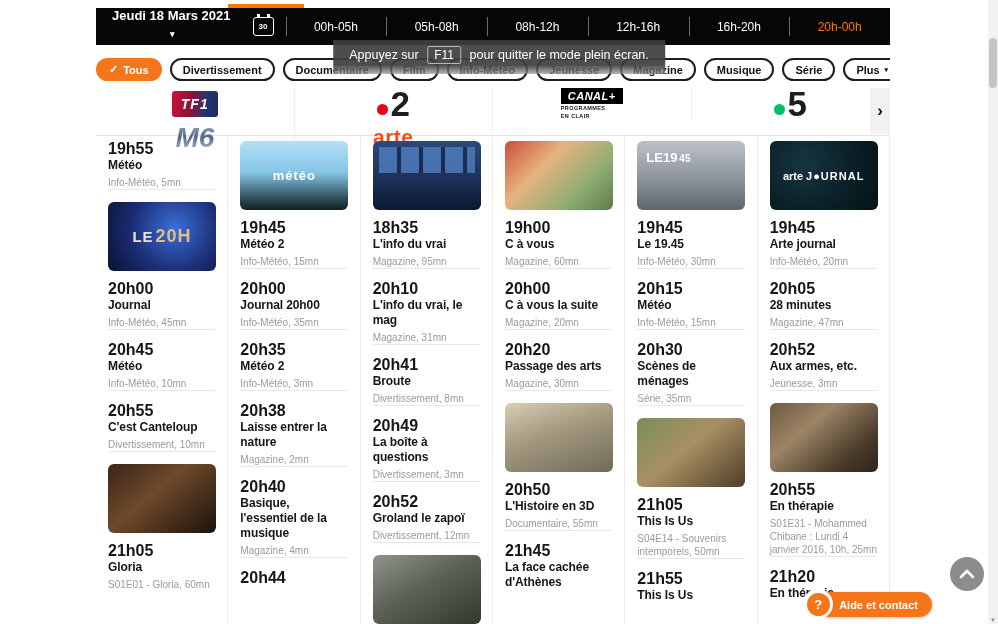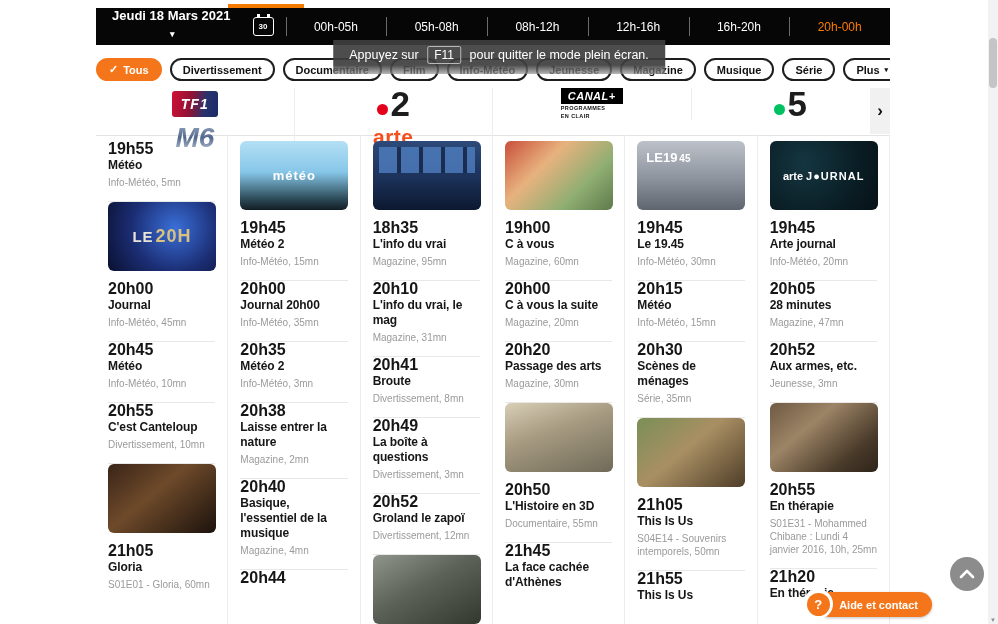--- a/index.html
+++ b/index.html
@@ -60,21 +60,21 @@
     padding:2px 7px;letter-spacing:.5px;}
   .canal-sub{font-size:5.5px;font-weight:700;color:#111;letter-spacing:.4px;line-height:1.3;margin-top:1px;}
   .logo-arte{font-weight:800;font-size:21px;letter-spacing:.5px;}
   .next-btn{position:absolute;right:0;top:0;width:20px;height:46px;background:#f1f1f1;
     display:flex;align-items:center;justify-content:center;font-size:17px;font-weight:800;color:#111;cursor:pointer;}
   
   .grid{position:absolute;left:96px;top:135px;width:794px;height:489px;overflow:hidden;
     display:grid;grid-template-columns:repeat(6,1fr);}
   .col{border-right:1px solid #ededed;padding-top:6px;overflow:hidden;}
   .prog{margin:0 12px;cursor:pointer;}
-  .prog + .prog{border-top:1px solid #e8e8e8;margin-top:12px;}
+  .prog + .prog{border-top:1px solid #e8e8e8;padding-top:12px;}
   .thumb{position:relative;width:108px;height:69px;margin-bottom:10px;border-radius:6px;
     display:flex;align-items:center;justify-content:center;overflow:hidden;}
   .ptime{font-size:16px;font-weight:700;color:#161616;line-height:15px;}
   .ptitle{font-size:12px;font-weight:700;color:#161616;line-height:15px;margin:2px 0 3px;letter-spacing:-0.1px;}
   .pmeta{font-size:10px;color:#9a9a9a;line-height:13px;}
   .ov{font-weight:800;font-style:italic;font-size:14px;color:#fff;z-index:2;}
   
   .art-le20h{background:radial-gradient(circle at 62% 38%,#3a6fd8 0%,#1b2d73 55%,#0a1030 100%);}
   .art-le20h .ov1{color:#e9e4da;font-style:normal;font-size:15px;letter-spacing:1px;}
   .art-le20h .ov2{color:#d9c181;font-style:normal;font-size:18px;letter-spacing:1px;margin-left:2px;}

